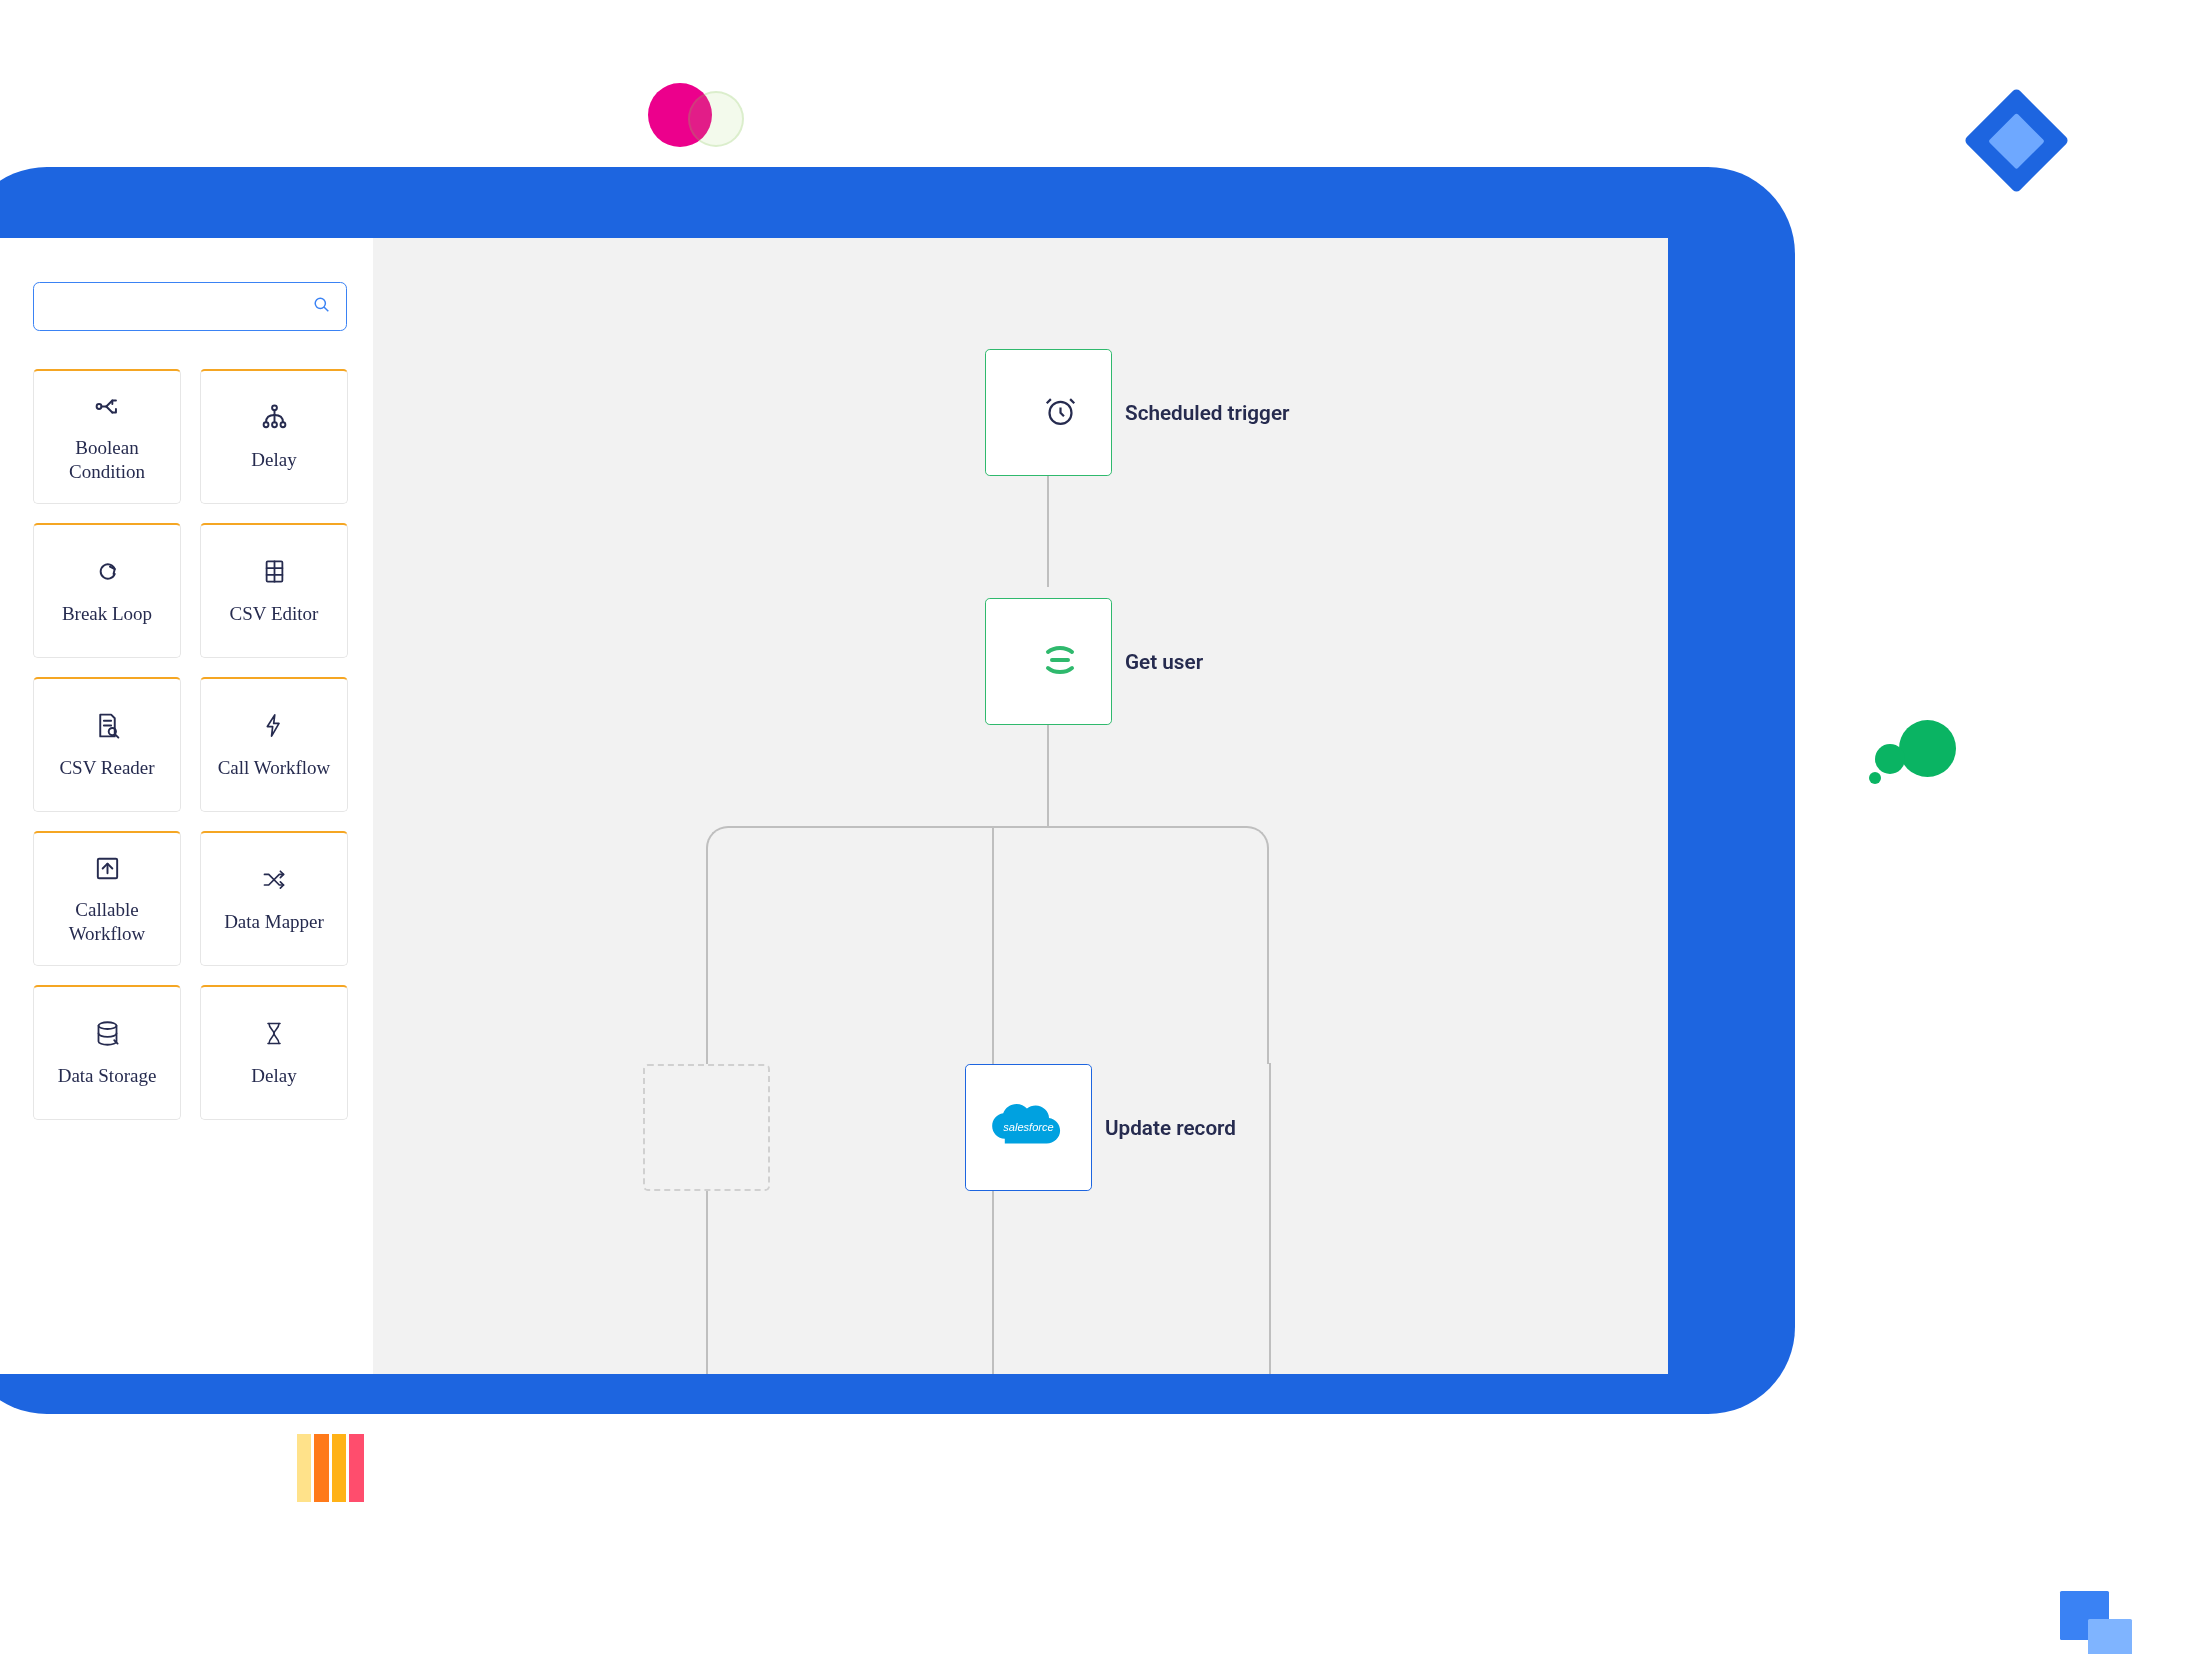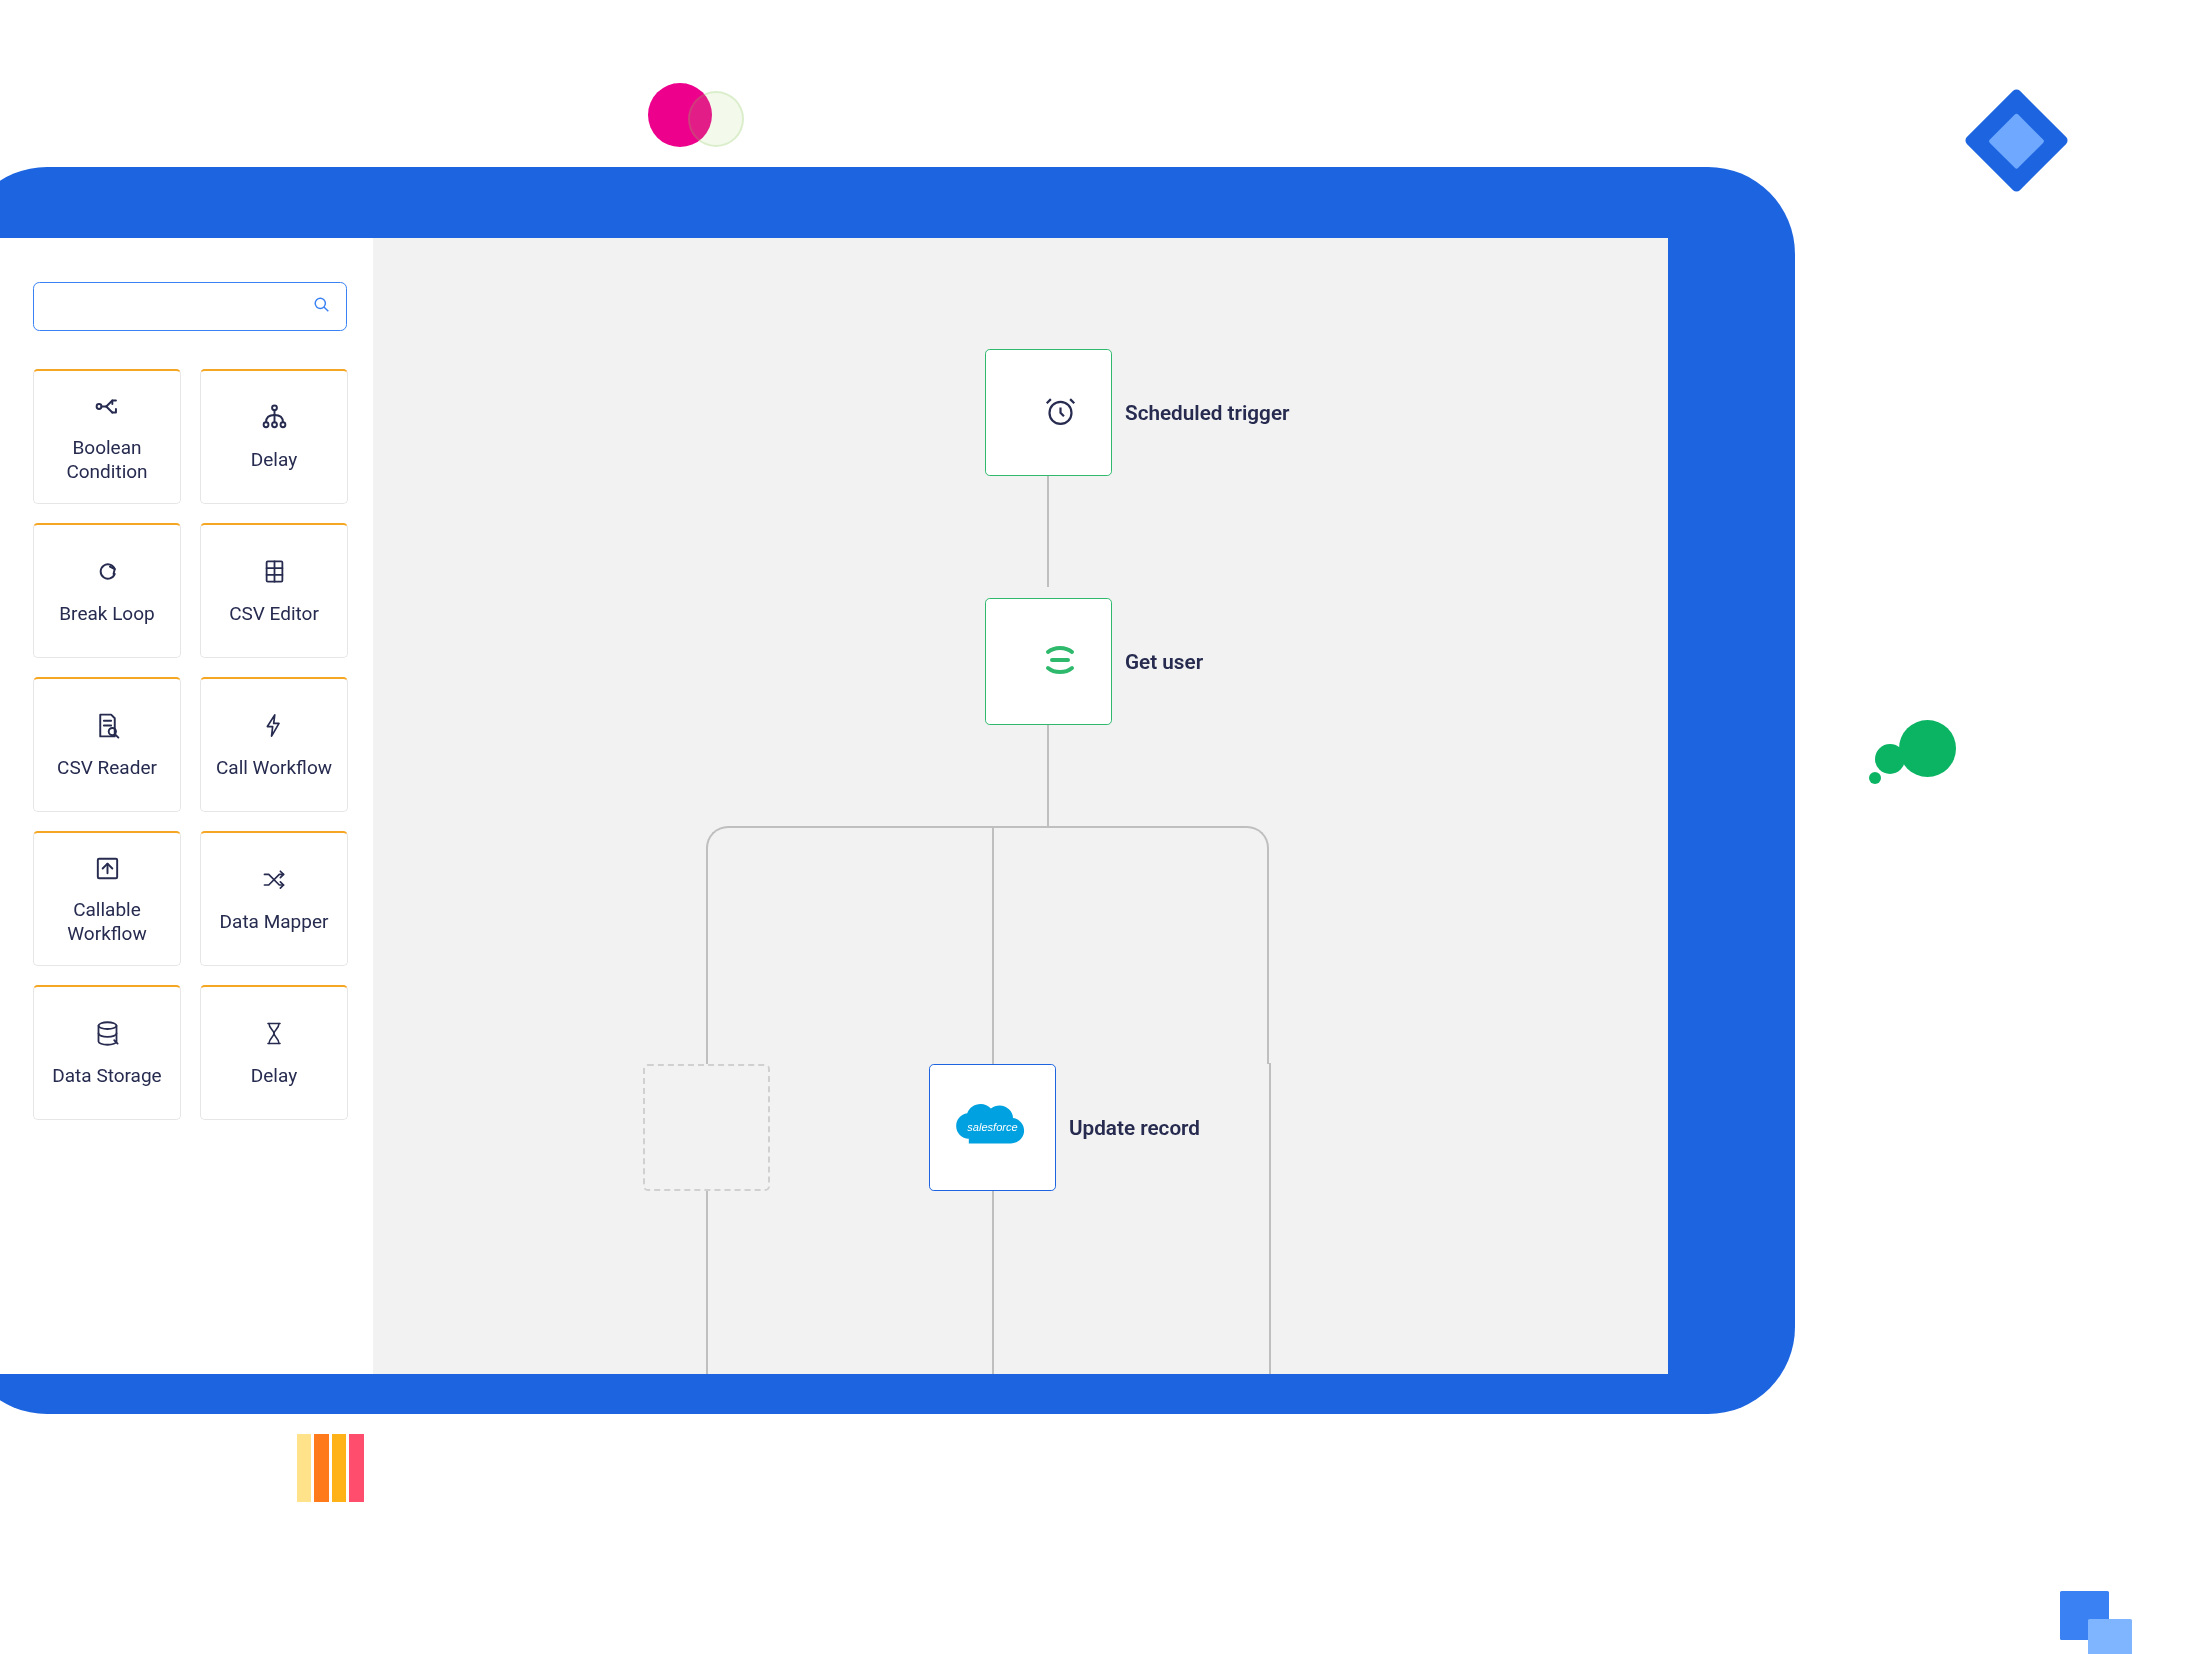--- a/index.html
+++ b/index.html
@@ -98,20 +98,21 @@
   background: #fff;
   display: flex;
   overflow: hidden;
 }
 
 
 .sidebar {
   width: 373px;
   padding: 44px 25.4px 0 33px;
   flex-shrink: 0;
+  font-family: Liberation Serif, serif;
 }
 .search-box {
   width: 314px;
   height: 49px;
   border: 1.6px solid #3a82f4;
   border-radius: 6.4px;
   display: flex;
   align-items: center;
   justify-content: flex-end;
   padding: 0 16px;
@@ -155,21 +156,21 @@
   position: absolute;
   width: 127px;
   height: 127px;
   background: #fff;
   border-radius: 4.8px;
   display: flex;
   align-items: center;
   justify-content: center;
 }
 .node.green { border: 1.6px solid #2fb96d; padding-left: 23px; }
-.node.blue { border: 1.6px solid #1d65e0; }
+.node.blue { border: 1.6px solid #1d65e0; margin-left: 36px; }
 .node-label {
   position: absolute;
   left: 139px;
   top: 50%;
   transform: translateY(-50%);
   font-size: 20.7px;
   font-weight: 600;
   color: #262b4f;
   white-space: nowrap;
 }

